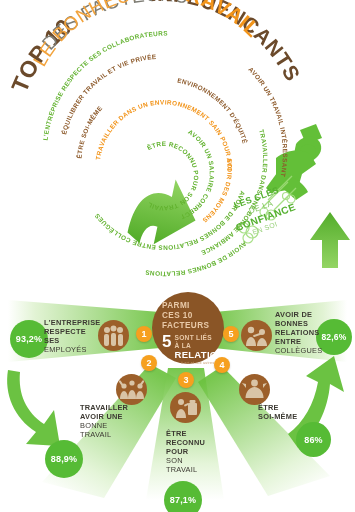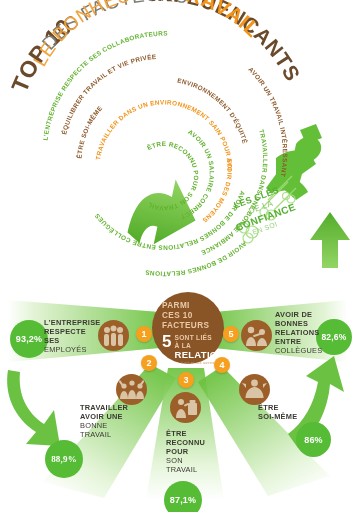--- a/index.html
+++ b/index.html
@@ -318,21 +318,21 @@
       <circle cx="15.5" cy="9" r="3.4"></circle>
       <path d="M15.5 13 c5 0 9 5 9 11 l-18 0 c0-6 4-11 9-11 z"></path>
       <path d="M7 14 l-4 -5 l4 1 z"></path>
           <path d="M24 14 l4 -5 l-4 1 z"></path>
     </g>
       </svg>
   </div>
 
   <div class="pct" style="left:10px; top:320px; width:38px; height:38px;">93,2%</div>
   <div class="pct" style="left:316px; top:319px; width:36px; height:36px; font-size:8.5px;">82,6%</div>
-  <div class="pct" style="left:45px; top:440px; width:38px; height:38px;font-family:Liberation Serif, serif;">88,9%</div>
+  <div class="pct" style="left:45px; top:440px; width:38px; height:38px;">88,9%</div>
   <div class="pct" style="left:164px; top:448px; width:38px; height:38px;margin-top:33px;">87,1%</div>
   <div class="pct" style="left:296px; top:422px; width:35px; height:35px;">86%</div>
 
   <div class="flab" style="left:275px; top:310px; width:48px;">
     <b>AVOIR DE</b>
     <b>BONNES</b>
     <b>RELATIONS</b>
     <b>ENTRE</b>
     <span>COLLÈGUES</span>
   </div>

